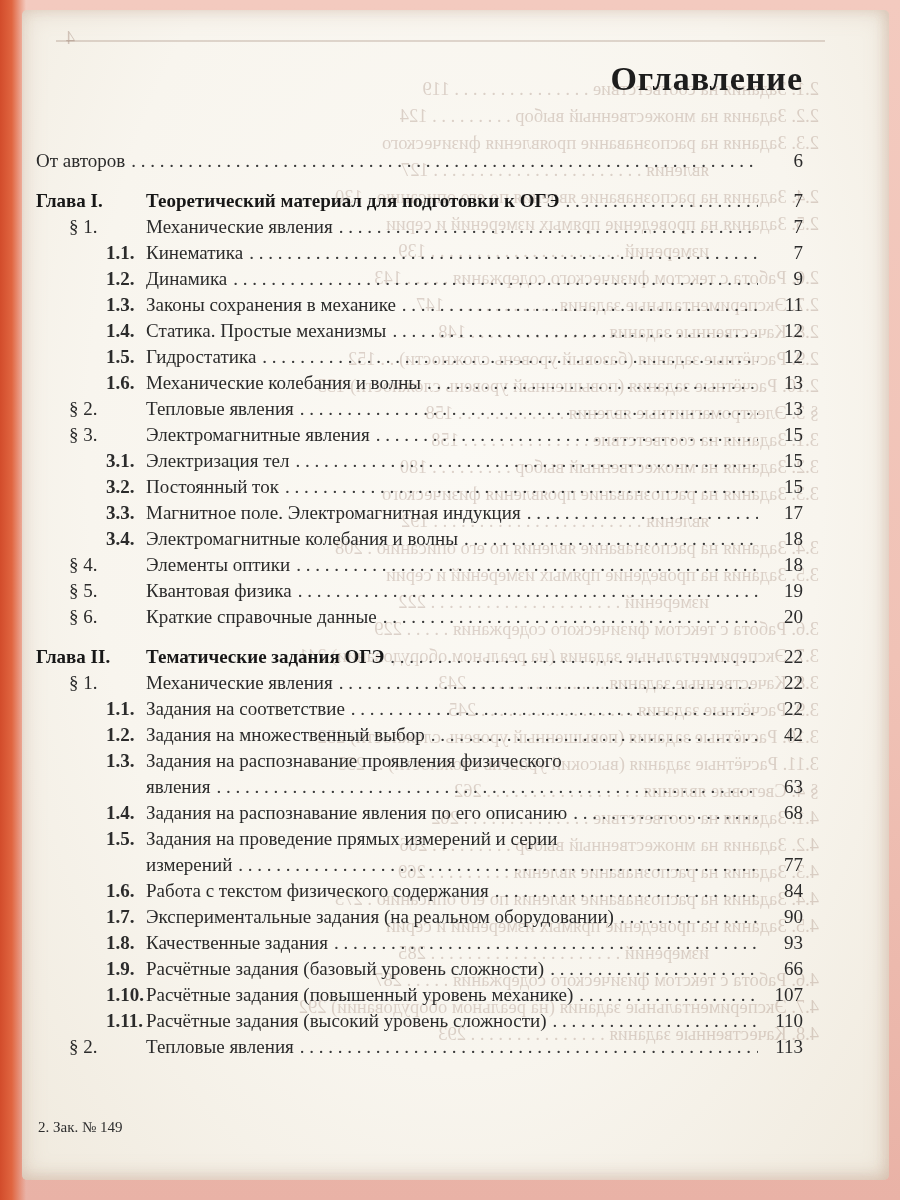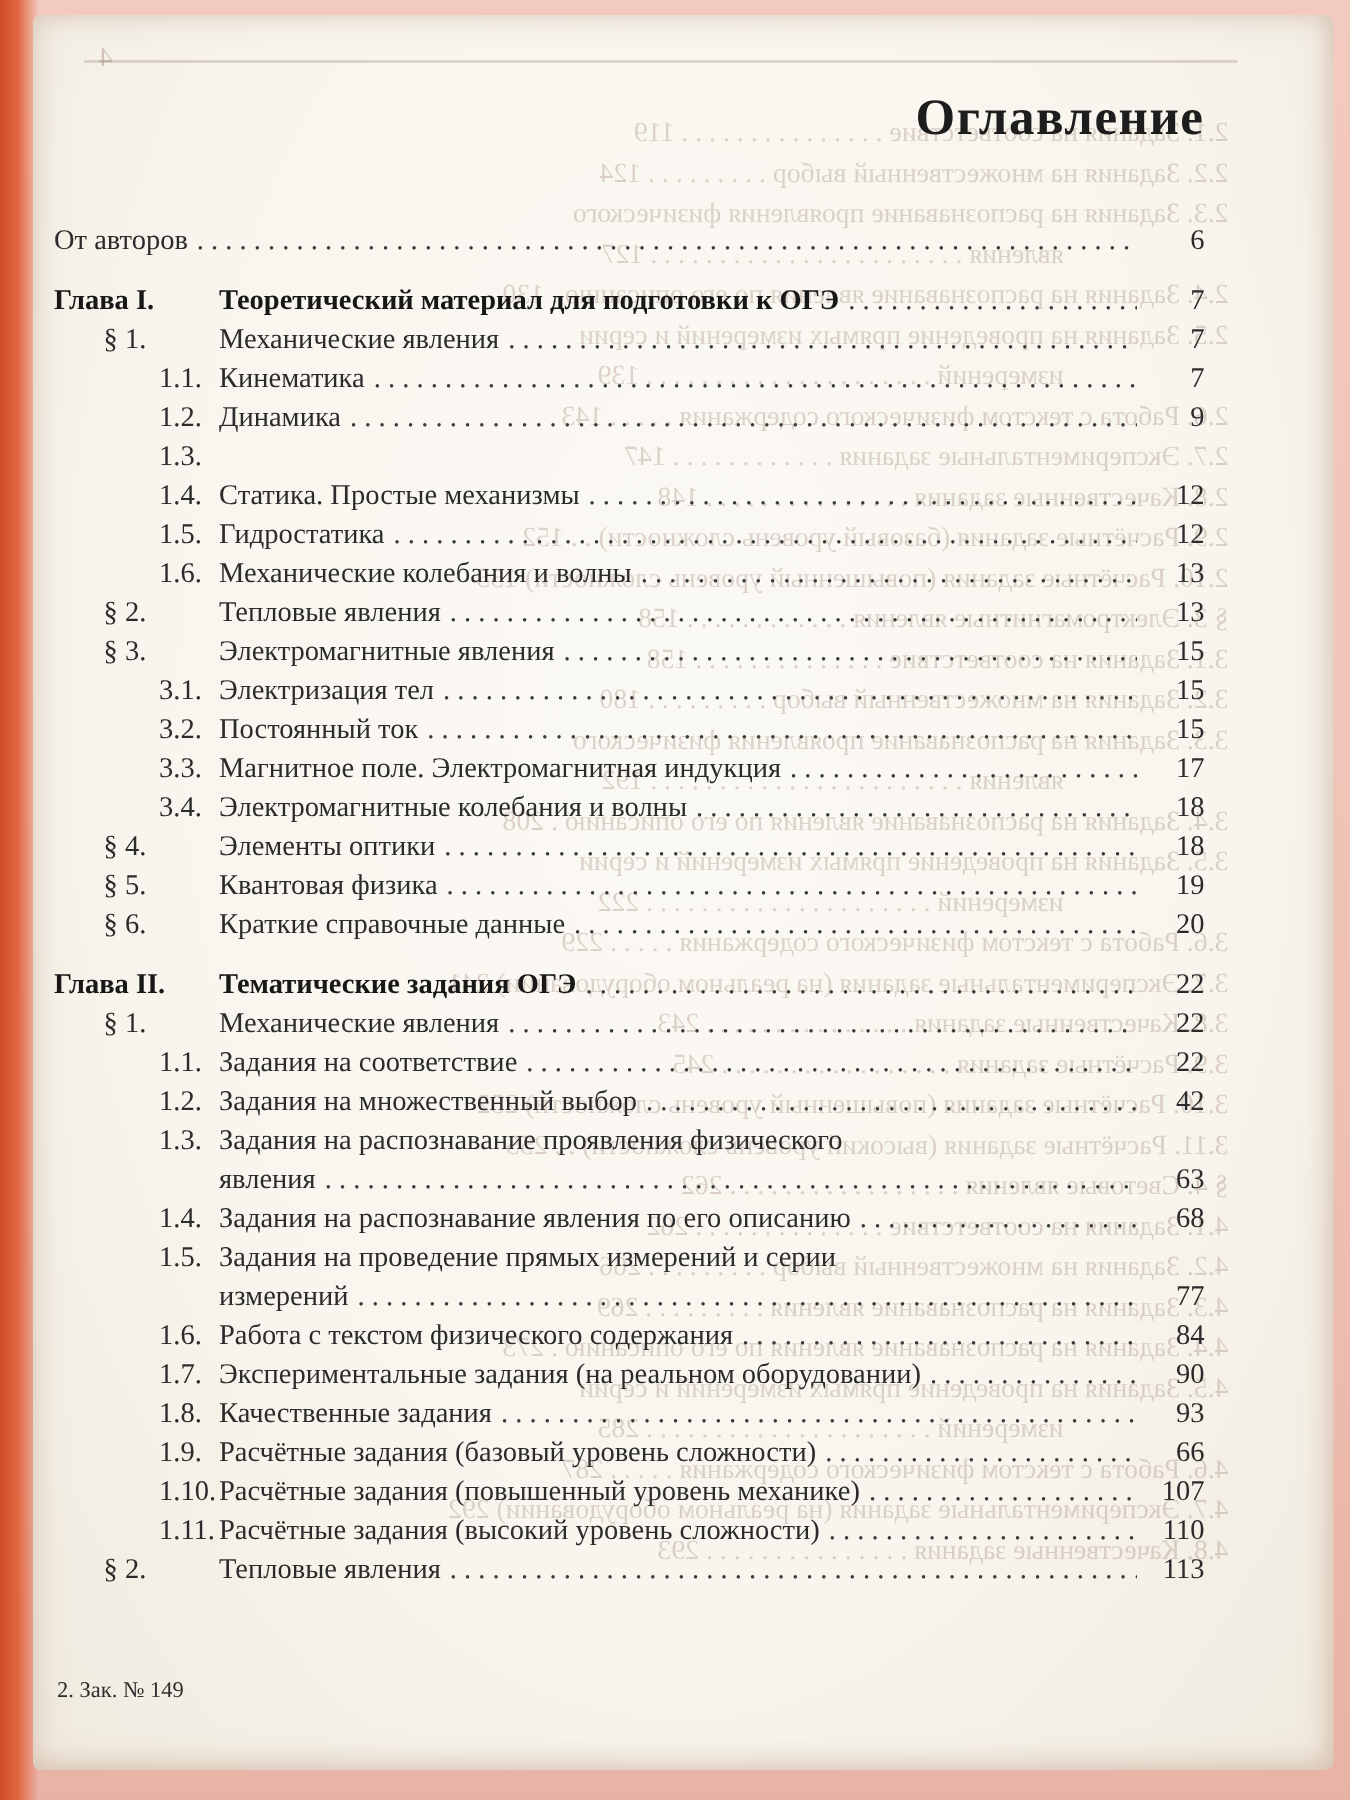--- a/index.html
+++ b/index.html
@@ -33,21 +33,21 @@
     margin:10px 0 50px 0;
   }
   .toc{font-size:19px;line-height:26px;}
   .toc-row{display:flex;align-items:flex-start;}
   .toc-row.gap{margin-top:14px;}
   .type-section{padding-left:33px;}
   .type-item{padding-left:70px;}
   .prefix{flex:0 0 auto;white-space:nowrap;}
   .type-chapter .prefix{flex-basis:110px;width:110px;font-family:Liberation Serif, serif;}
   .type-section .prefix{flex-basis:77px;width:77px;}
-  .type-item .prefix{flex-basis:40px;width:40px;}
+  .type-item .prefix{flex-basis:40px;width:40px;font-weight:bold;}
   .type-chapter .prefix,.type-chapter .t{font-weight:700;color:#171717;}
   .entry{flex:1 1 auto;min-width:0;}
   .line{display:flex;align-items:center;}
   .t{white-space:normal;}
   .dots{flex:1 1 0;min-width:14px;overflow:hidden;white-space:nowrap;margin:0 5px 0 6px;color:#3a3a3a;}
   .dots::after{content:". . . . . . . . . . . . . . . . . . . . . . . . . . . . . . . . . . . . . . . . . . . . . . . . . . . . . . . . . . . . . . . . . . . . . . . . . . . . . . . .";}
   .pg{flex:0 0 40px;text-align:right;white-space:nowrap;}
   .footer{position:absolute;left:16px;bottom:44px;font-size:15px;color:#2e2e2e;z-index:3;}
 </style>
 </head>
@@ -145,20 +145,27 @@
           <span class="entry">
             <span class="line">
               <span class="t">Динамика</span>
               <span class="dots"></span>
               <span class="pg">9</span>
             </span>
           </span>
         </div>
         <div class="toc-row type-item">
           <span class="prefix">1.3.</span>
+          <span class="entry">
+            <span class="line">
+              <span class="t">Законы сохранения в механике</span>
+              <span class="dots"></span>
+              <span class="pg">11</span>
+            </span>
+          </span>
         </div>
         <div class="toc-row type-item">
           <span class="prefix">1.4.</span>
           <span class="entry">
             <span class="line">
               <span class="t">Статика. Простые механизмы</span>
               <span class="dots"></span>
               <span class="pg">12</span>
             </span>
           </span>

